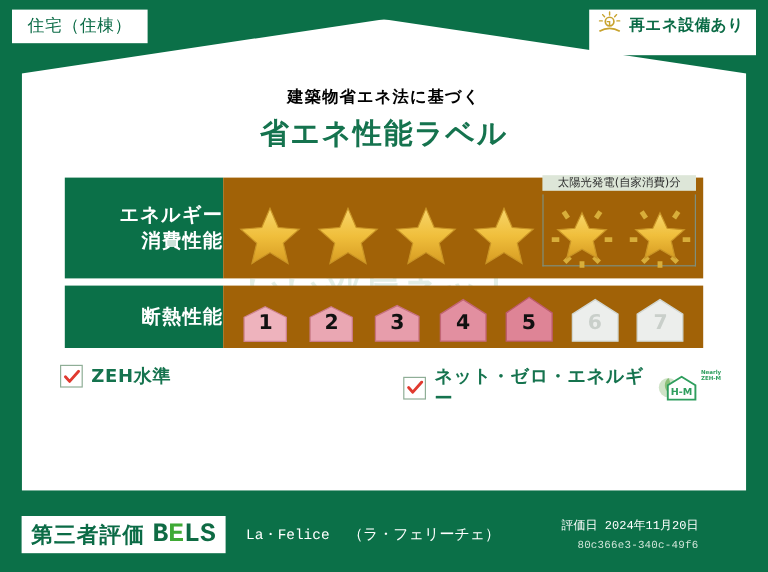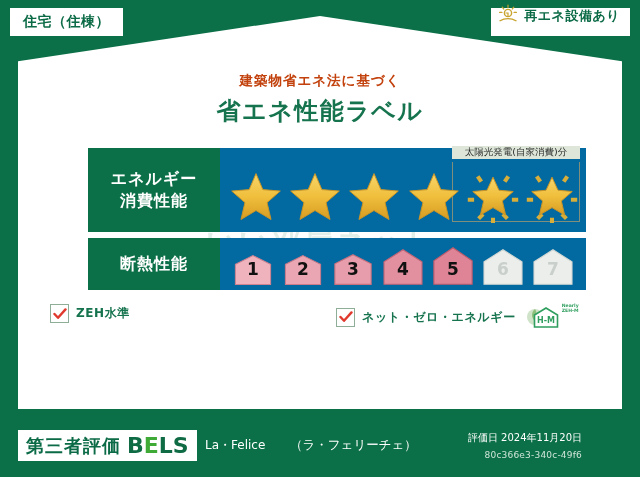--- a/index.html
+++ b/index.html
@@ -9,49 +9,49 @@
     background:#0b7048;
   }
   #label-root{position:relative;width:640px;height:477px;background:#0b7048;}
 
   
   .chip{
     position:absolute;background:#ffffff;display:flex;align-items:center;
     justify-content:center;box-sizing:border-box;
   }
   #building-type-chip{left:10px;top:8px;width:113px;height:28px;}
-  #building-type-chip .txt{font-size:14px;font-weight:bold;color:#0b6b46;letter-spacing:.5px;text-align:center;}
-  #renewable-chip{right:10px;top:8px;height:28px;padding:0 10px 12px 6px;gap:5px;}
+  #building-type-chip .txt{font-size:14px;font-weight:normal;color:#0b6b46;letter-spacing:.5px;text-align:center;}
+  #renewable-chip{right:10px;top:8px;height:38px;padding:0 10px 12px 6px;gap:5px;}
   #renewable-chip .txt{font-size:13px;font-weight:bold;color:#0b6b46;letter-spacing:.5px;}
 
   
   #house-panel{
     position:absolute;left:18px;top:16px;width:604px;height:393px;
     background:#ffffff;
     clip-path:polygon(0% 11.5%, 50% 0%, 100% 11.5%, 100% 100%, 0% 100%);
   }
   #panel-inner{
     position:absolute;left:22px;top:26px;width:560px;height:345px;
   }
 
   
   #title-block{position:absolute;left:0;top:30px;width:560px;text-align:center;}
-  #subtitle{font-size:13.5px;font-weight:bold;color:#c2410c;letter-spacing:1px;}
+  #subtitle{font-size:13.5px;font-weight:bold;color:#000000;letter-spacing:1px;}
   #main-title{font-size:24px;font-weight:bold;color:#15734e;letter-spacing:1.5px;margin-top:5px;}
 
   
   .row{position:absolute;left:14px;width:532px;display:flex;align-items:stretch;}
   #energy-row{top:106px;height:84px;}
   #insulation-row{top:196px;height:52px;}
   .row-label{
     width:132px;background:#0b7048;color:#fff;display:flex;flex-direction:column;
-    align-items:center;justify-content:center;box-sizing:border-box;line-height:1.35;margin-left:34px;
+    align-items:flex-end;justify-content:center;box-sizing:border-box;line-height:1.35;
   }
   .row-label span{font-size:16px;font-weight:bold;letter-spacing:1px;}
-  .row-body{flex:1;background:#0369a1;position:relative;}
+  .row-body{flex:1;background:#a16207;position:relative;}
 
   
   #stars-wrap{position:absolute;left:6px;right:4px;bottom:4px;top:18px;display:flex;align-items:center;justify-content:space-around;}
   .star-cell{position:relative;width:60px;height:60px;display:flex;align-items:center;justify-content:center;}
   .star{width:54px;height:54px;}
   .sparkles line{stroke:#d8ae3a;stroke-width:4.5;stroke-linecap:butt;}
   #solar-bracket{
     position:absolute;right:6px;top:14px;width:128px;height:60px;
     border:1.6px solid #7f8f7c;border-top:none;box-sizing:border-box;
   }
@@ -72,39 +72,39 @@
 
   
   .criteria{position:absolute;top:262px;width:265px;}
   #zeh-block{left:10px;}
   #nze-block{left:296px;}
   .crit-head{display:flex;align-items:center;gap:7px;}
   .check-box{
     width:17px;height:17px;border:1.4px solid #8fae97;background:#fff;
     display:flex;align-items:center;justify-content:center;flex:0 0 auto;
   }
-  .crit-title{font-size:12px;font-weight:bold;color:#15734e;letter-spacing:.6px;}
+  .crit-title{font-size:15px;font-weight:bold;color:#15734e;letter-spacing:.6px;}
   .crit-body{margin-top:7px;font-size:11.6px;color:#1b1b1b;line-height:1.62;}
   .inline-star{display:inline-block;vertical-align:-2px;margin:0 1px;}
   .inline-badge{
     display:inline-block;vertical-align:-3px;margin:0 2px;width:17px;height:15px;
     background:#e08f9e;border:1px solid #c9707f;color:#4a1d25;font-size:10px;
     font-weight:bold;text-align:center;line-height:14px;
   }
   #zehm-logo{display:flex;align-items:flex-start;gap:2px;margin-left:3px;}
 
   
   #watermark{
     position:absolute;left:0;right:0;top:180px;text-align:center;
     font-size:30px;font-weight:bold;color:rgba(30,120,80,.13);
     letter-spacing:2px;pointer-events:none;white-space:nowrap;
   }
 
   
-  #footer{position:absolute;left:0;bottom:0;width:600px;height:60px;}
+  #footer{position:absolute;left:0;bottom:0;width:600px;height:60px;font-family:Liberation Mono, monospace;}
   #bels-chip{
     position:absolute;left:18px;top:13px;height:31px;background:#fff;
     display:flex;align-items:center;padding:0 8px;gap:6px;
   }
   #bels-chip .jp{font-size:18px;font-weight:bold;color:#0b6b46;letter-spacing:1px;}
   #bels-chip .b1,#bels-chip .b3{font-size:22px;font-weight:bold;color:#0f6b44;}
   #bels-chip .b2{font-size:22px;font-weight:bold;color:#3faa35;}
   #building-name{position:absolute;left:205px;top:20px;font-size:12px;color:#ffffff;}
   #building-name-kana{position:absolute;left:290px;top:20px;font-size:12.5px;color:#fff;}
   #eval-date{position:absolute;right:18px;top:14px;font-size:10px;color:#fff;text-align:center;}

